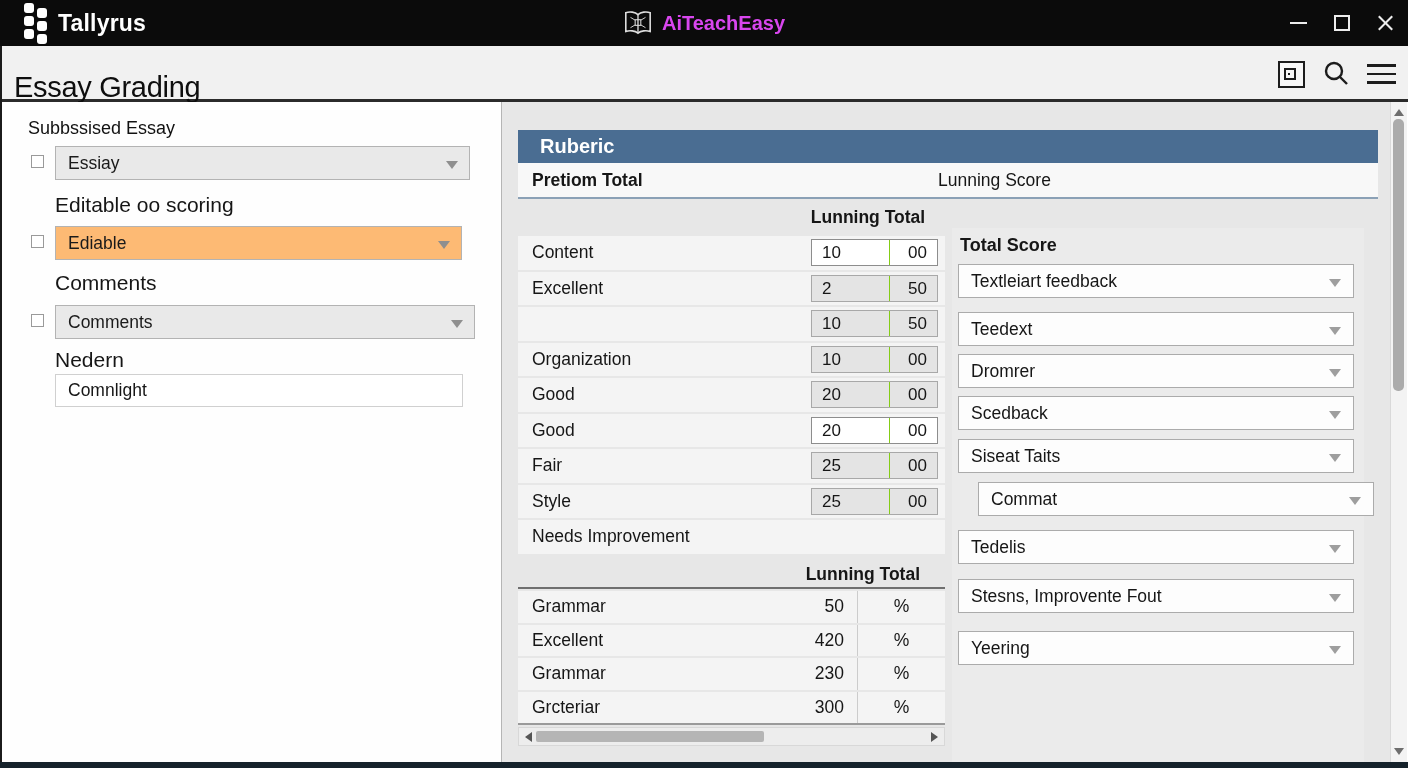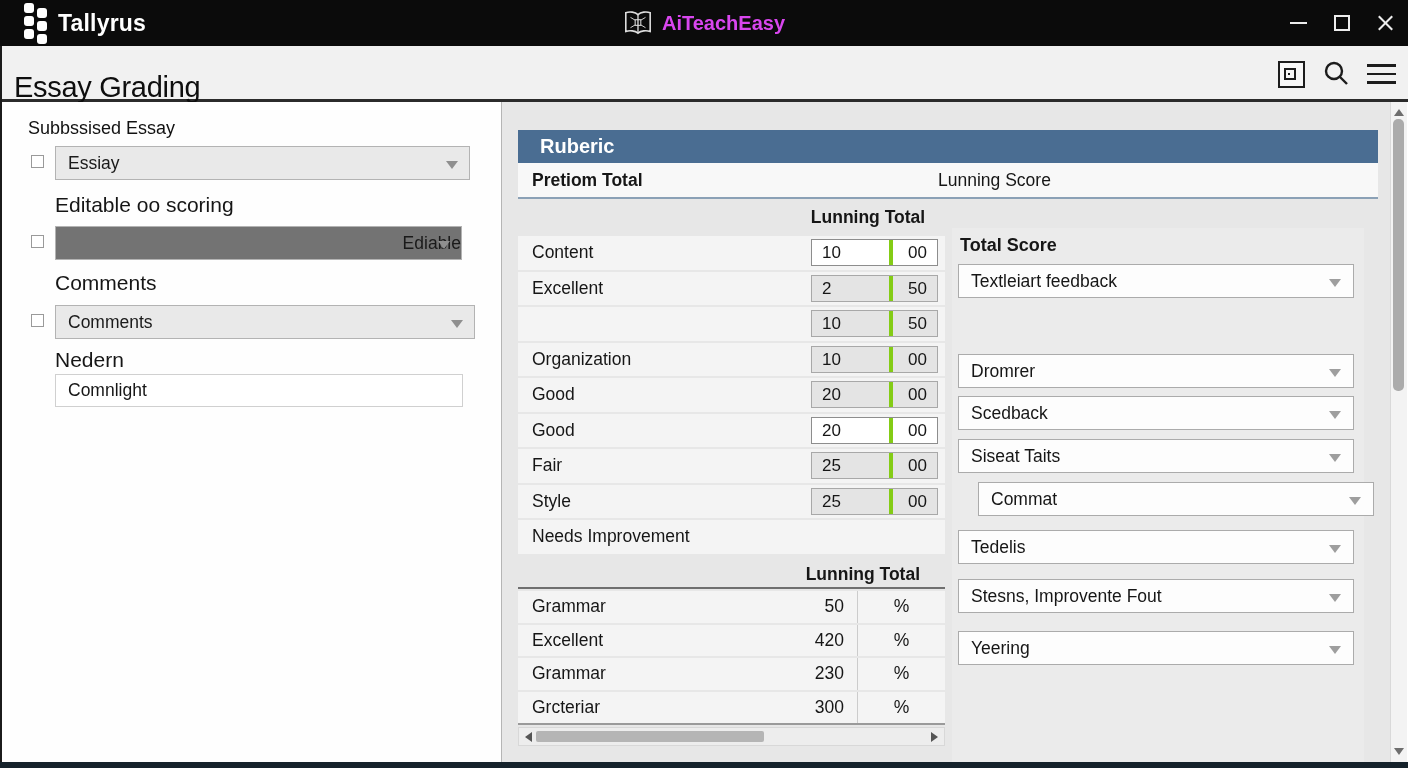--- a/index.html
+++ b/index.html
@@ -39,41 +39,41 @@
   .bottom-bar { position:absolute; left:0; top:762px; width:1408px; height:6px; background:#15222b; }
 
   
   .left-panel { position:absolute; left:0; top:0; width:502px; height:660px; background:#fefefe; border-right:1px solid #b5b5b5; }
   .lp-title { position:absolute; left:28px; top:16px; font-size:18px; color:#111; }
   .lp-label { position:absolute; font-size:21px; color:#161616; }
   .checkbox { position:absolute; width:13px; height:13px; border:1.5px solid #9a9a9a; background:#fff; }
   .dd { position:absolute; height:34px; border:1px solid #b3b3b3; font-size:17.5px; line-height:32px; padding-left:12px; color:#1a1a1a; }
   .dd .chev { position:absolute; right:11px; top:14px; width:0; height:0; border-left:6px solid transparent; border-right:6px solid transparent; border-top:8px solid #8f8f8f; }
   .dd.gray { background:#e9e9e9; }
-  .dd.white { background:#737373;text-align:right; }
+  .dd.white { background:#fdba74; }
   .lp-input { position:absolute; left:55px; top:272px; width:408px; height:33px; background:#fff; border:1px solid #d0d0d0; font-size:17.5px; line-height:31px; padding-left:12px; }
   .lp-highlight { position:absolute; left:55px; top:305px; width:408px; height:34px; background:#ededed; border:1px solid #d7d7d7; font-size:17.5px; line-height:32px; padding-left:12px; }
 
   
   .right-panel { position:absolute; left:502px; top:0; width:888px; height:660px; background:#e7e7e7; }
   .rp-subpanel { position:absolute; left:450px; top:126px; width:412px; height:534px; background:#ebebeb; }
   .rubric-bar { position:absolute; left:16px; top:28px; width:860px; height:33px; background:#4a6d92; color:#fff; font-size:20px; font-weight:bold; line-height:33px; padding-left:22px; }
   .pretiom-row { position:absolute; left:16px; top:61px; width:860px; height:36px; background:#f8f8f8; border-bottom:2px solid #8ba1b6; font-size:17.5px; line-height:34px; }
   .pretiom-left { position:absolute; left:14px; font-weight:bold; }
   .pretiom-right { position:absolute; left:420px; }
   .sec1-head { position:absolute; left:286px; top:105px; width:160px; text-align:center; font-size:17.5px; font-weight:bold; }
 
   .table1 { position:absolute; left:16px; top:134px; width:427px; }
   .t1-row { position:relative; height:33.5px; margin-bottom:2px; background:#f4f4f4; font-size:17.5px; line-height:33.5px; }
   .t1-label { padding-left:14px; }
   .numbox { position:absolute; right:7px; top:3px; width:127px; height:27px; display:flex; font-size:17px; line-height:25px; }
   .numbox.white { background:#ffffff; border:1px solid #8d8d8d; }
   .numbox.gray  { background:#e4e4e4; border:1px solid #a8a8a8; }
   .numbox .v1 { flex:1; padding-left:10px; }
-  .numbox .v2 { width:48px; text-align:right; padding-right:10px; border-left:4px solid #84cc16; }
+  .numbox .v2 { width:48px; text-align:right; padding-right:10px; border-left:1px solid #84cc16; }
 
   .table2 { position:absolute; left:16px; top:459px; width:427px; border-bottom:2px solid #9a9a9a; }
   .t2-head { height:28px; text-align:right; padding-right:25px; font-size:17.5px; font-weight:bold; line-height:26px; border-bottom:2px solid #6f6f6f; }
   .t2-row { display:flex; height:31.5px; margin-top:2px; background:#f4f4f4; font-size:17.5px; line-height:31.5px; }
   .t2-label { flex:1; padding-left:14px; }
   .t2-val { width:88px; text-align:right; padding-right:13px; }
   .t2-unit { width:88px; text-align:center; border-left:1px solid #cccccc; }
 
   .hscroll { position:absolute; left:16px; top:625px; width:427px; height:19px; background:#ededed; border:1px solid #d8d8d8; }
   .hs-thumb { position:absolute; left:17px; top:3px; width:228px; height:11px; background:#b5b5b5; border-radius:2px; }
@@ -283,20 +283,23 @@
         <div class="hs-left"></div>
         <div class="hs-thumb"></div>
         <div class="hs-right"></div>
       </div>
 
       <div class="total-score">Total Score</div>
 
       <div class="rdd" style="top:162px;">
         <span>Textleiart feedback</span><span class="chev"></span>
       </div>
+      <div class="rdd" style="top:210px;">
+        <span>Teedext</span><span class="chev"></span>
+      </div>
       <div class="rdd" style="top:252px;">
         <span>Dromrer</span><span class="chev"></span>
       </div>
       <div class="rdd" style="top:294px;">
         <span>Scedback</span><span class="chev"></span>
       </div>
       <div class="rdd" style="top:337px;">
         <span>Siseat Taits</span><span class="chev"></span>
       </div>
       <div class="rdd" style="top:380px;margin-left:20px;">

